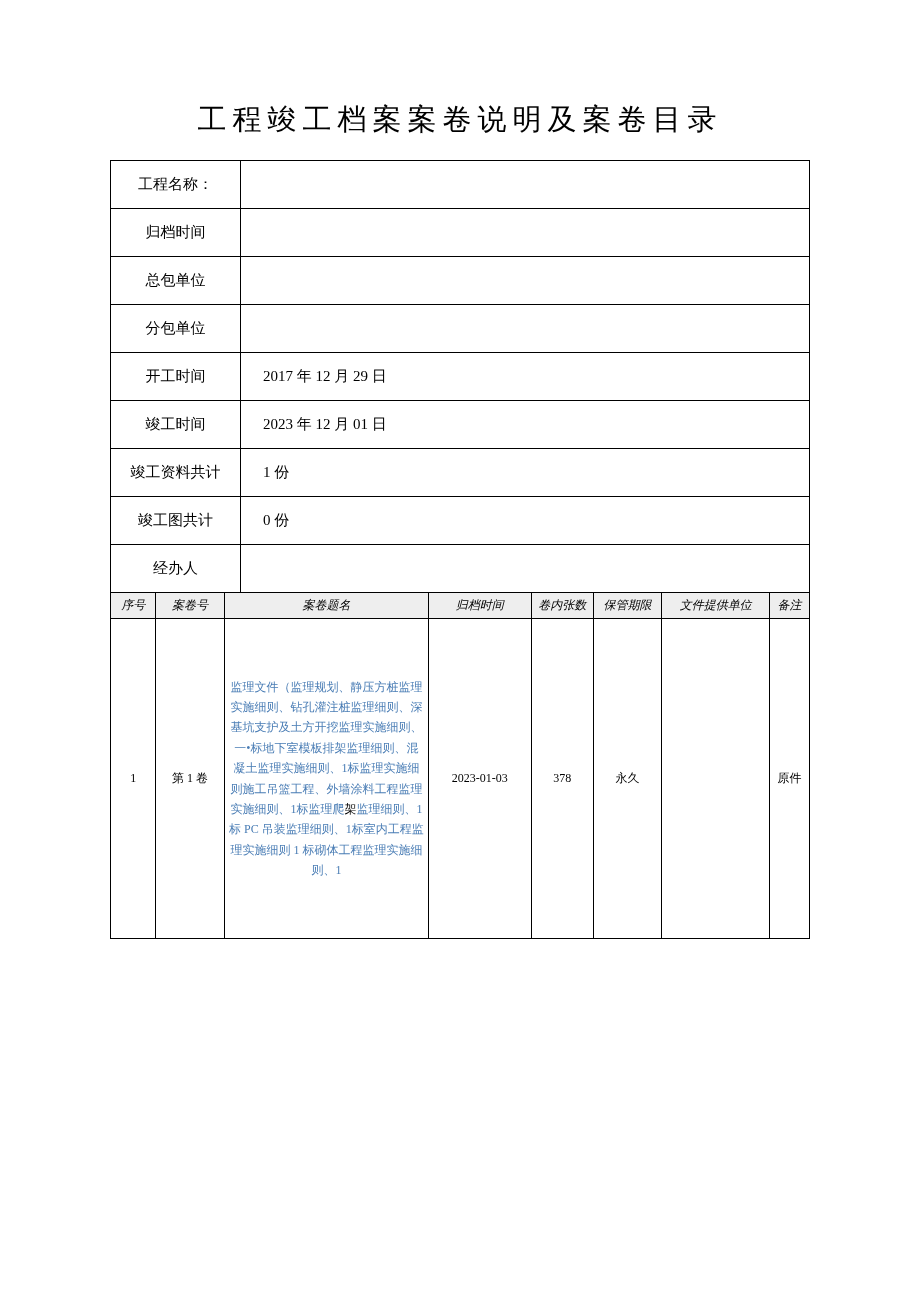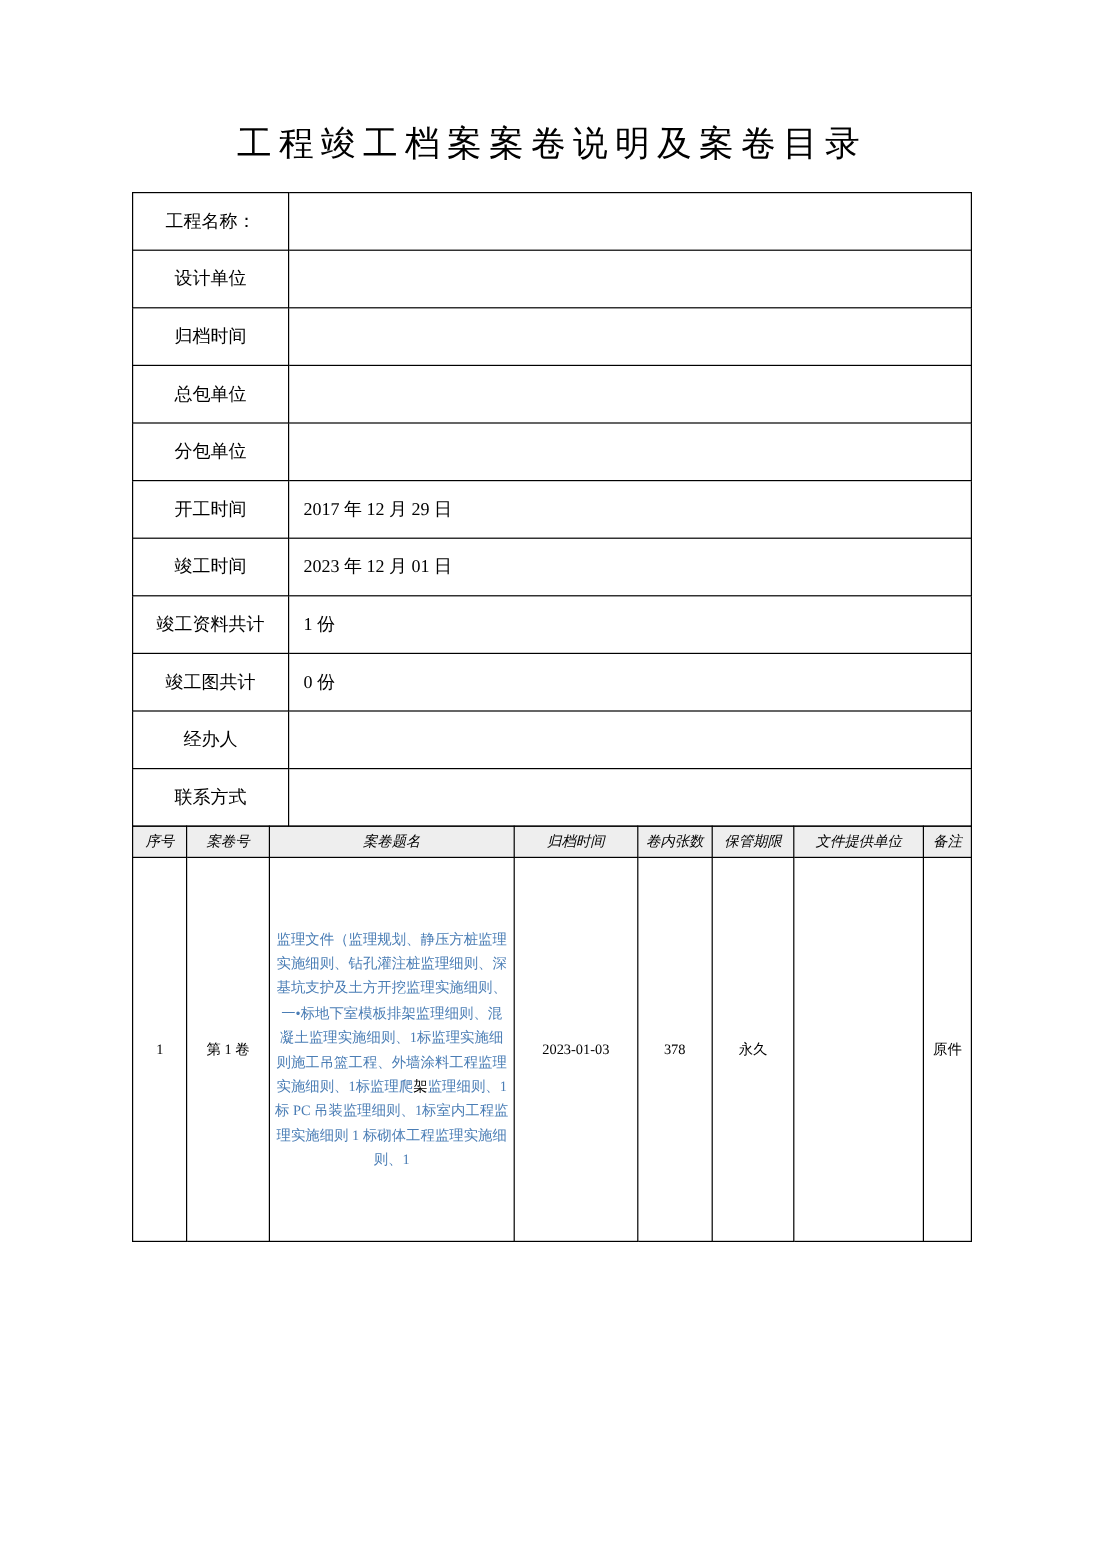--- a/index.html
+++ b/index.html
@@ -31,21 +31,21 @@
       padding: 14px 10px;
       font-size: 15px;
       vertical-align: middle;
     }
     .info-table .label-cell {
       width: 130px;
       text-align: center;
       font-weight: normal;
     }
     .info-table .value-cell {
-      padding-left: 12px;
+      padding-left: 22px;
     }
     .catalog-table {
       width: 100%;
       border-collapse: collapse;
       border: 1px solid #000;
       margin-top: -1px;
     }
     .catalog-table th,
     .catalog-table td {
       border: 1px solid #000;
@@ -90,24 +90,20 @@
 
 <h1 class="title">工程竣工档案案卷说明及案卷目录</h1>
 
 <table class="info-table">
   <tbody>
       <tr>
     <td class="label-cell">工程名称：</td>
     <td class="value-cell"></td>
   </tr>
   <tr>
-    <td class="label-cell">设计单位</td>
-    <td class="value-cell"></td>
-  </tr>
-  <tr>
     <td class="label-cell">归档时间</td>
     <td class="value-cell"></td>
   </tr>
   <tr>
     <td class="label-cell">总包单位</td>
     <td class="value-cell"></td>
   </tr>
   <tr>
     <td class="label-cell">分包单位</td>
     <td class="value-cell"></td>
@@ -123,24 +119,20 @@
   <tr>
     <td class="label-cell">竣工资料共计</td>
     <td class="value-cell">1 份</td>
   </tr>
   <tr>
     <td class="label-cell">竣工图共计</td>
     <td class="value-cell">0 份</td>
   </tr>
   <tr>
     <td class="label-cell">经办人</td>
-    <td class="value-cell"></td>
-  </tr>
-  <tr>
-    <td class="label-cell">联系方式</td>
     <td class="value-cell"></td>
   </tr>
 </tbody>
   </table>
 
 <table class="catalog-table">
   <thead>
     <tr>
       <th class="col-seq">序号</th>
       <th class="col-volno">案卷号</th>

